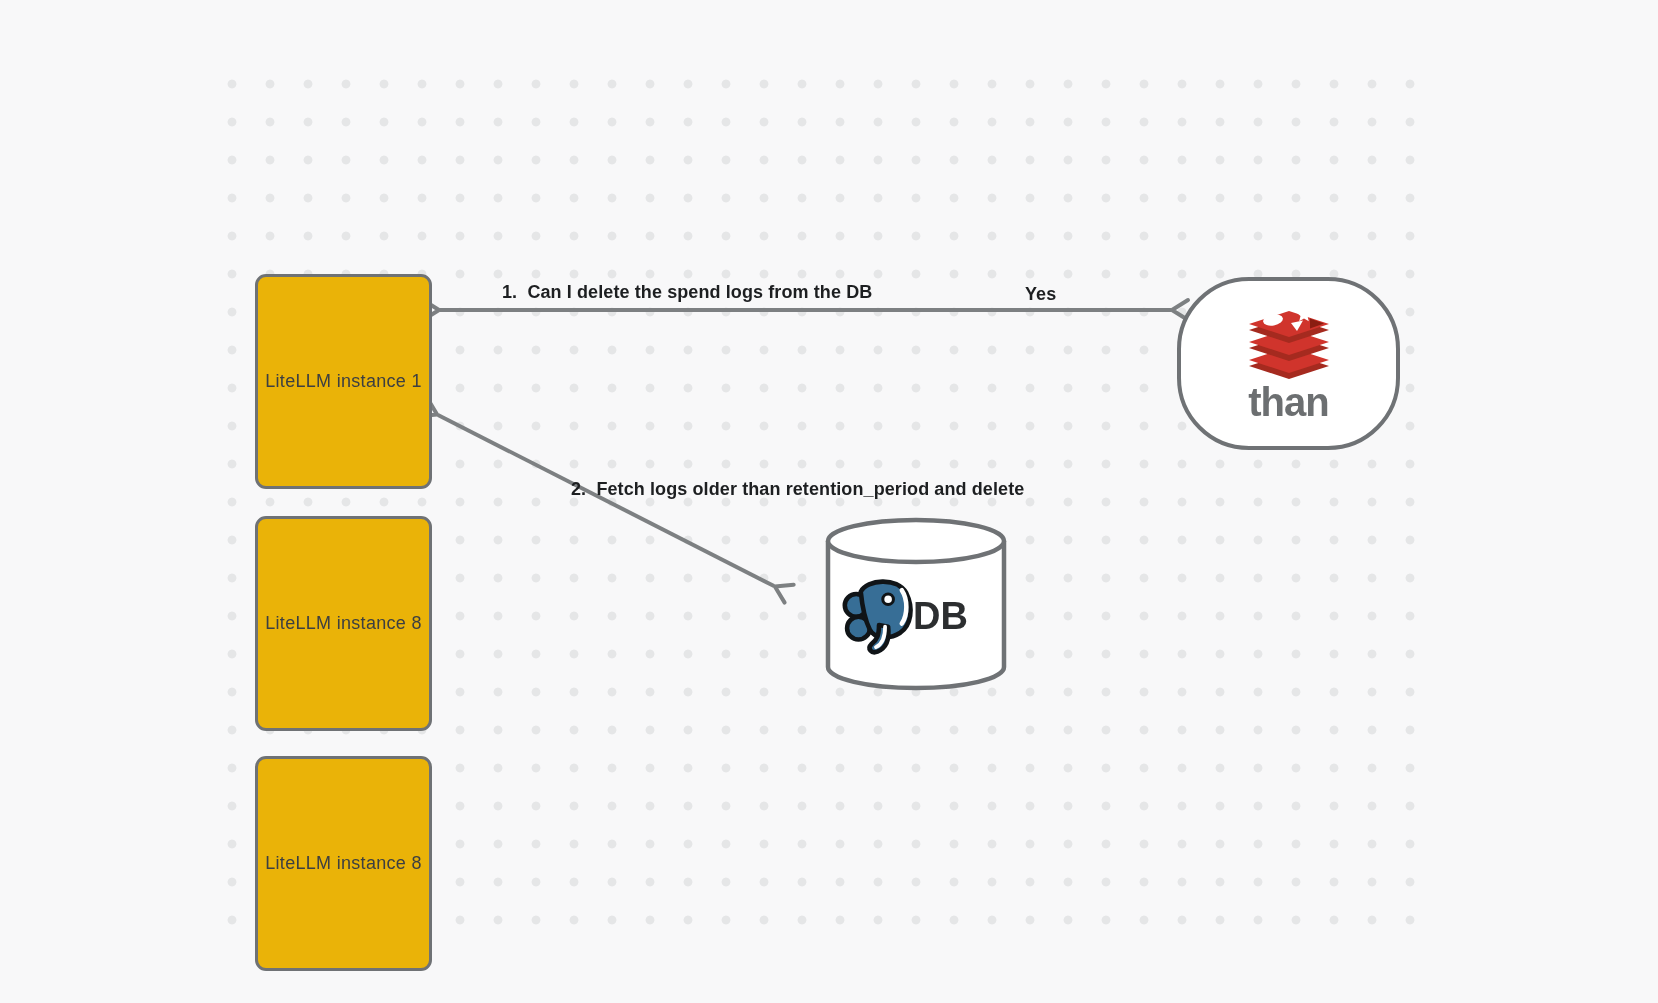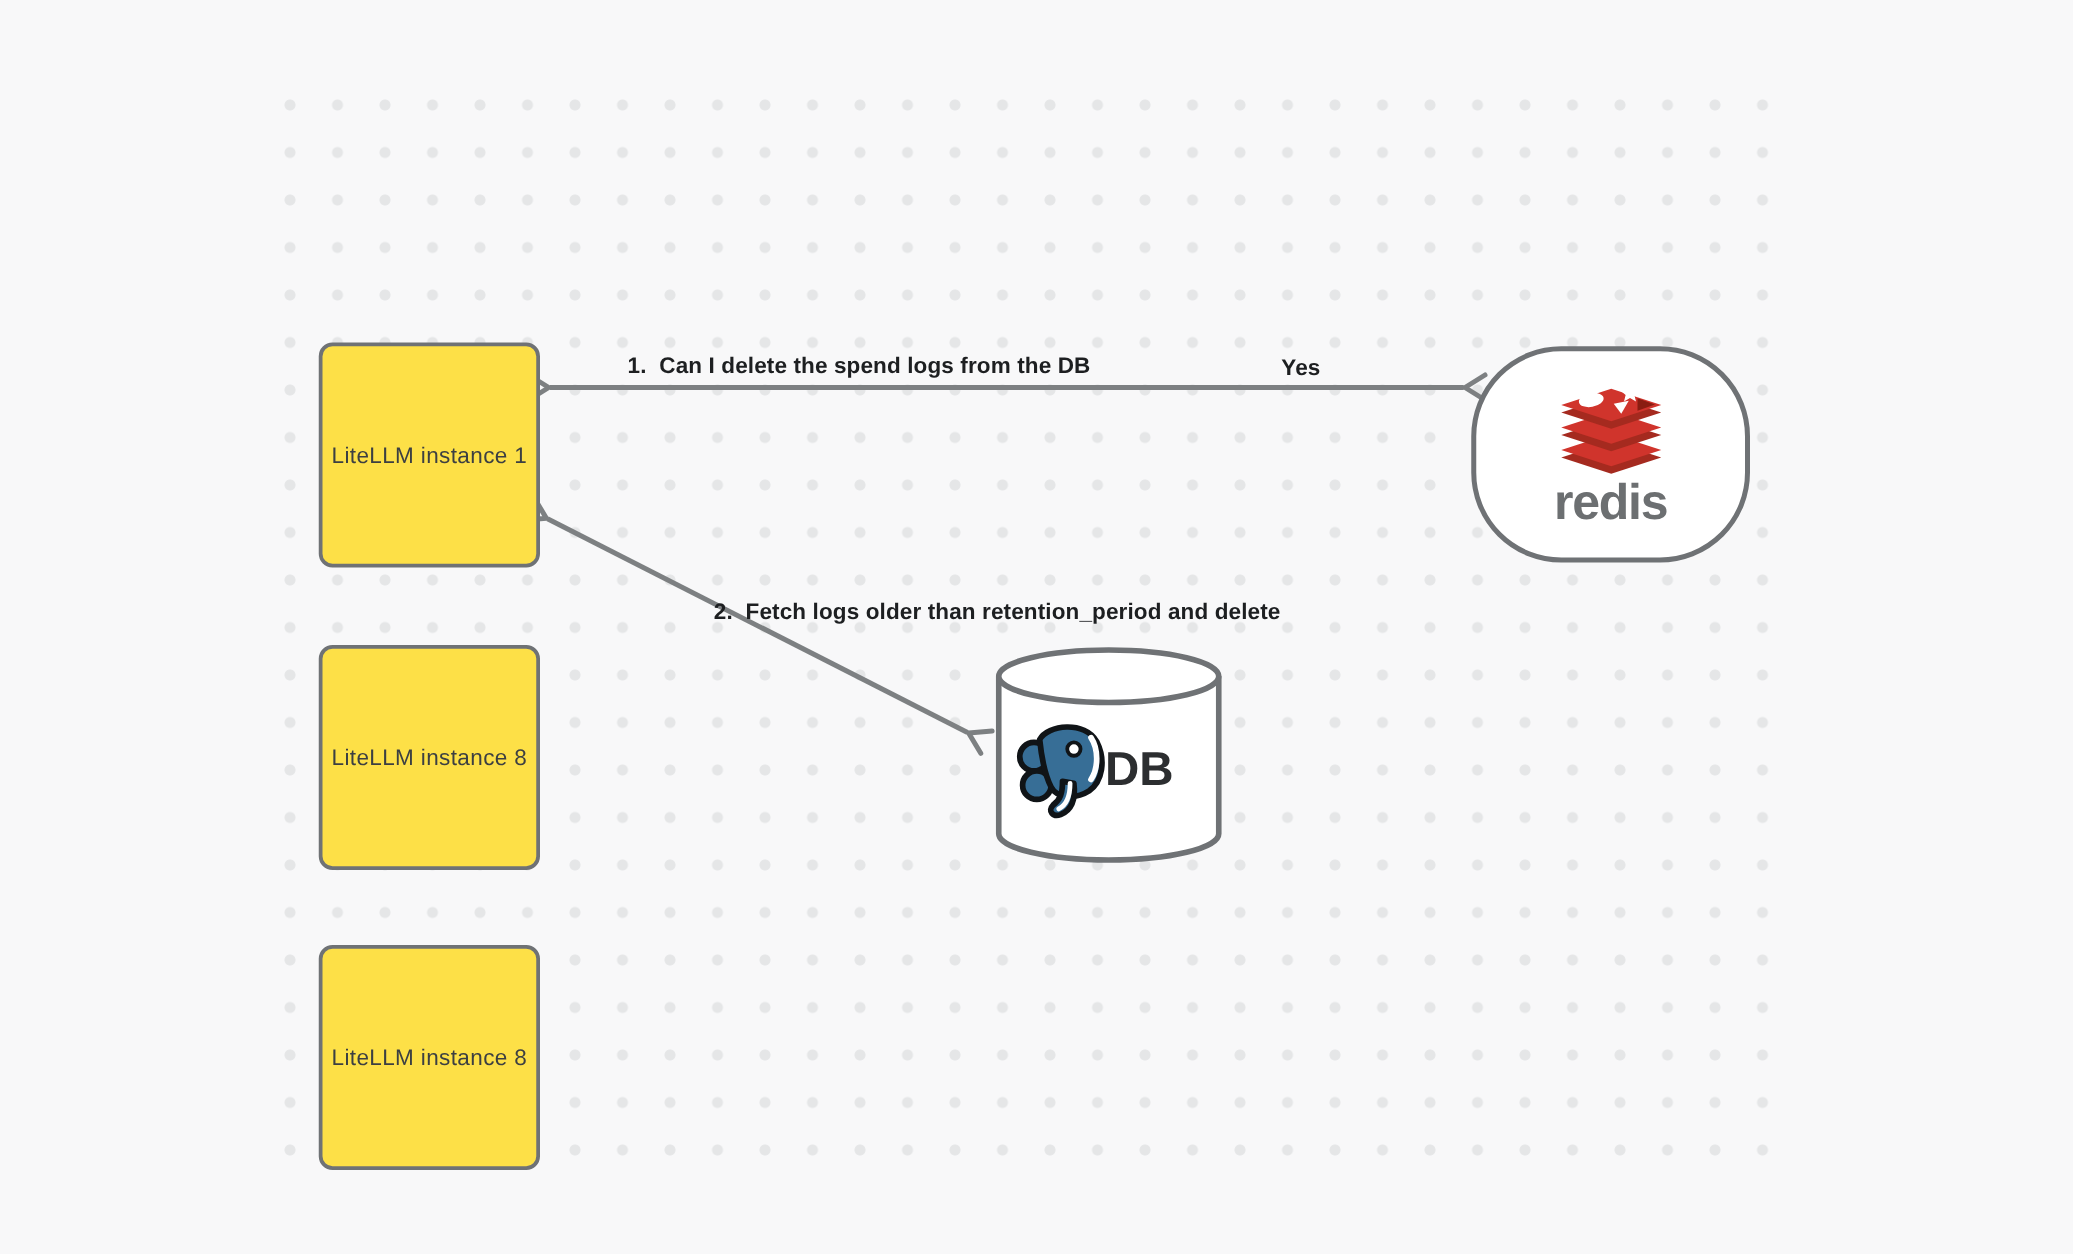--- a/index.html
+++ b/index.html
@@ -8,22 +8,22 @@
     position:relative;width:1658px;height:1003px;overflow:hidden;
     background:var(--background,#f8f8f9);
     font-family:"Liberation Sans",sans-serif;
   }
   .dot-grid{
     position:absolute;left:213px;top:65px;width:1216px;height:874px;
     background-image:radial-gradient(circle,var(--dot-color,#e5e6e7) 4px,transparent 4.8px);
     background-size:38px 38px;
   }
   .instance-box{
-    position:absolute;left:255px;width:177px;height:180px;box-sizing:border-box;
-    background:#fde047;border:3.5px solid var(--stroke-gray,#6f7275);border-radius:11px;
+    position:absolute;left:255px;width:177px;height:215px;box-sizing:border-box;
+    background:#eab308;border:3.5px solid var(--stroke-gray,#6f7275);border-radius:11px;
     display:flex;align-items:center;justify-content:center;
   }
   .box-1{top:274px}.box-2{top:516px}.box-3{top:756px}
   .node-label{
     font-size:18px;color:var(--box-label-color,#3c3f42);letter-spacing:.3px;white-space:nowrap;
   }
   .arrows-layer{position:absolute;left:0;top:0;pointer-events:none;}
   .arrow-line{stroke:var(--arrow-gray,#7d8082);stroke-width:4;fill:none;}
   .chev{stroke:var(--arrow-gray,#7d8082);stroke-width:4;fill:none;stroke-linecap:round;stroke-linejoin:round;}
   .arrow-label{
@@ -39,21 +39,21 @@
     display:flex;flex-direction:column;align-items:center;justify-content:center;
   }
   .redis-word{
     font-size:40px;font-weight:bold;letter-spacing:-1px;margin-top:1px;
     color:var(--redis-wordmark-gray,#6c6f71);line-height:38px;
   }
   .redis-light{fill:var(--redis-red,#d0342c);}
   .redis-dark{fill:var(--redis-dark-red,#a52a1f);}
   .redis-darker{fill:#8a1d11;}
   .redis-white{fill:#ffffff;}
-  .db-node{position:absolute;left:795px;top:510px;width:184px;height:182px;}
+  .db-node{position:absolute;left:824px;top:510px;width:184px;height:182px;}
   .cyl{fill:#ffffff;stroke:var(--stroke-gray,#8a8d90);stroke-width:4.5;}
   .pg-body{fill:var(--postgres-blue,#376e96);stroke:#101417;stroke-width:6;stroke-linejoin:round;stroke-linecap:round;}
   .pg-eye{fill:#ffffff;stroke:#101417;stroke-width:4;}
   .pg-white-line{stroke:#ffffff;fill:none;stroke-linecap:round;}
   .db-label{
     position:absolute;left:89px;top:85px;font-size:38px;font-weight:600;
     color:var(--db-text-color,#2c2e30);letter-spacing:0;
   }
 </style>
 </head>
@@ -93,21 +93,21 @@
       <path class="redis-light" d="M2,54 L42,41 L82,54 L42,67 Z"></path>
       <path class="redis-dark" d="M2,42 L42,29 L82,42 L42,55 Z"></path>
       <path class="redis-light" d="M2,36 L42,23 L82,36 L42,49 Z"></path>
       <path class="redis-dark" d="M2,24 L42,11 L82,24 L42,37 Z"></path>
       <path class="redis-light" d="M2,18 L42,5 L82,18 L42,31 Z"></path>
       <ellipse class="redis-white" cx="26" cy="14" rx="10" ry="5.5" transform="rotate(-10 26 14)"></ellipse>
       <polygon class="redis-white" points="57,1.5 59.2,6.2 64.5,6.6 60.5,10 61.8,15.2 57,12.4 52.2,15.2 53.5,10 49.5,6.6 54.8,6.2"></polygon>
       <polygon class="redis-darker" points="63,12.5 77,17.5 63,22.5"></polygon>
       <polygon class="redis-white" points="44,17 56,14.5 50,25"></polygon>
     </svg>
-    <div class="redis-word">redis</div>
+    <div class="redis-word">than</div>
   </div>
 
   <div class="db-node">
     <svg width="184" height="182" viewBox="0 0 184 182">
       <path class="cyl" d="M4,31 L4,157 A88,21 0 0 0 180,157 L180,31"></path>
       <ellipse class="cyl" cx="92" cy="31" rx="88" ry="21"></ellipse>
       <g transform="translate(17,68) scale(0.76)">
         <g class="pg-body">
           <circle cx="20" cy="36" r="15"></circle>
           <circle cx="23" cy="66" r="15"></circle>

